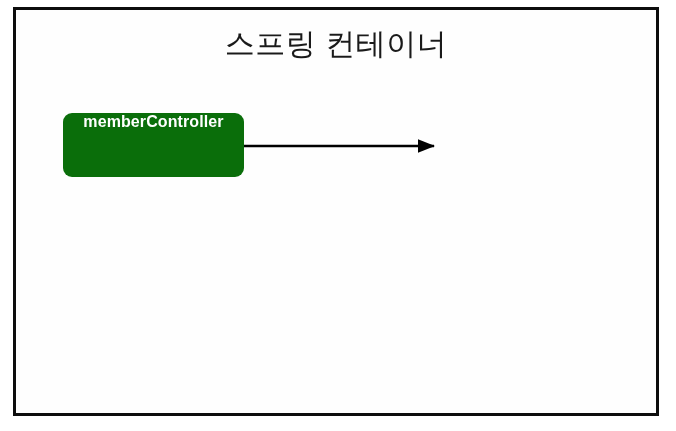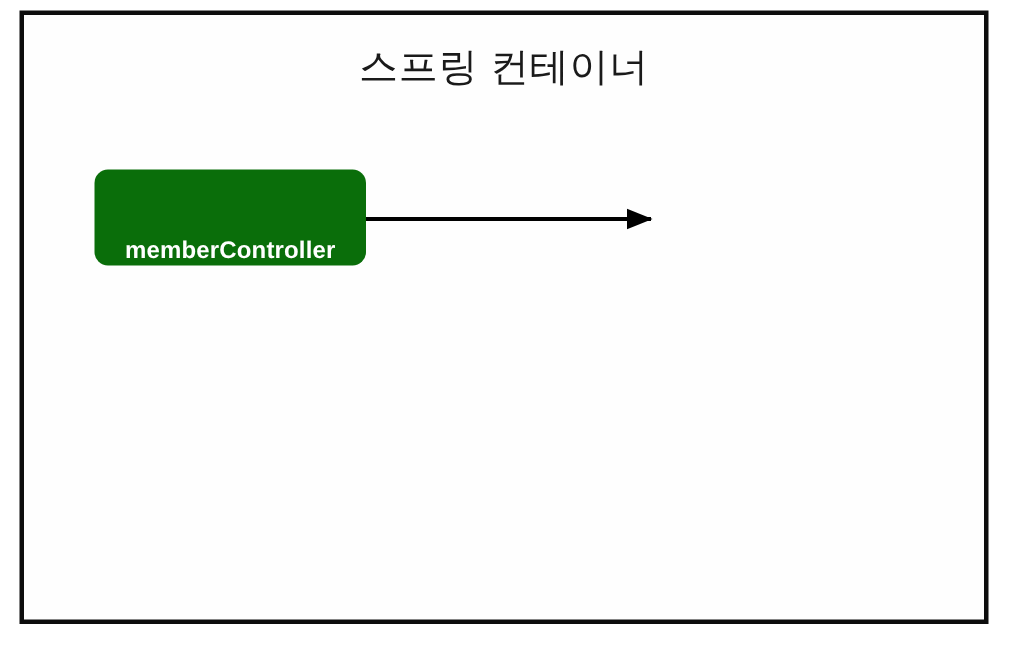--- a/index.html
+++ b/index.html
@@ -32,36 +32,36 @@
     border: 3px solid #0d0d0d;
     background: #fefefe;
   }
 
   #container-title {
     position: absolute;
     left: 0;
     top: 18px;
     width: 100%;
     text-align: center;
-    font-size: 26px;
+    font-size: 30px;
     line-height: 32px;
     color: #1a1a1a;
     font-weight: 400;
     letter-spacing: 0.5px;
     white-space: nowrap;
   }
 
   
   .bean-node {
     position: absolute;
     box-sizing: border-box;
     background: #0a6e0a;
     border-radius: 9px;
     display: flex;
-    align-items: flex-end;
+    align-items: flex-start;
     justify-content: center;
     color: #ffffff;
     font-size: 16px;
     font-weight: bold;
     letter-spacing: 0.1px;
     white-space: nowrap;
   }
 
   #bean-member-controller {
     left: 63px;

